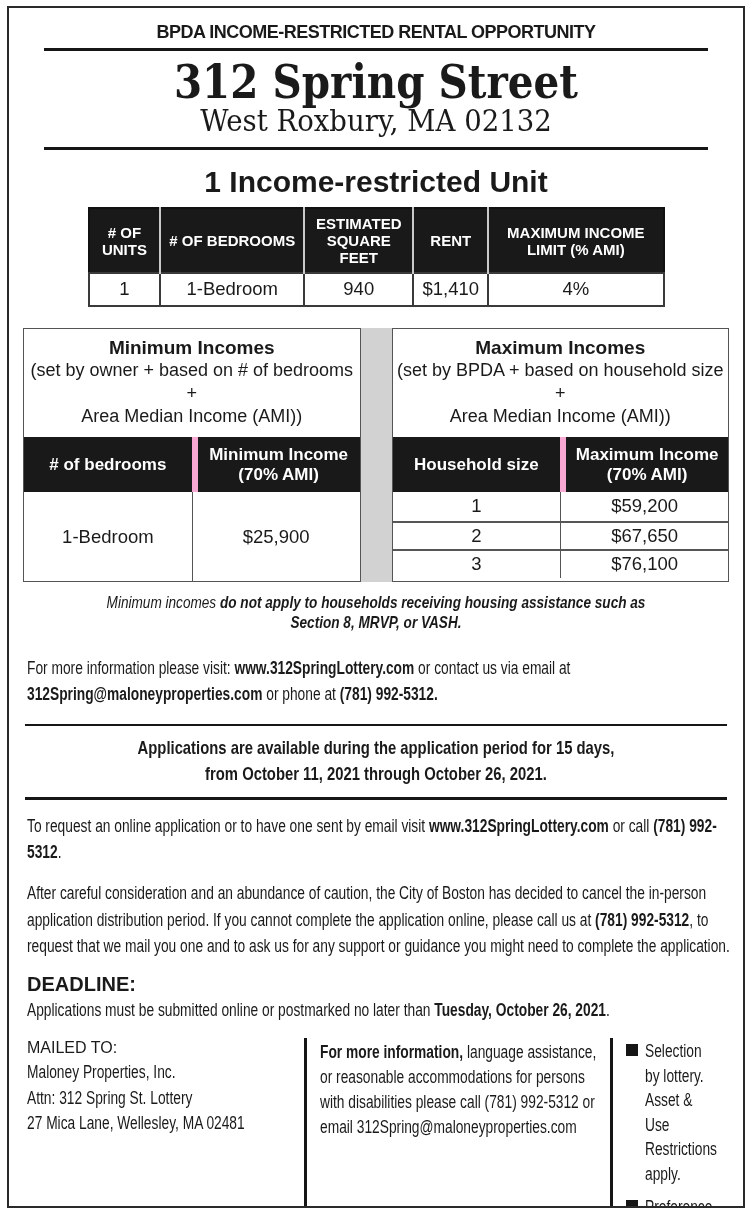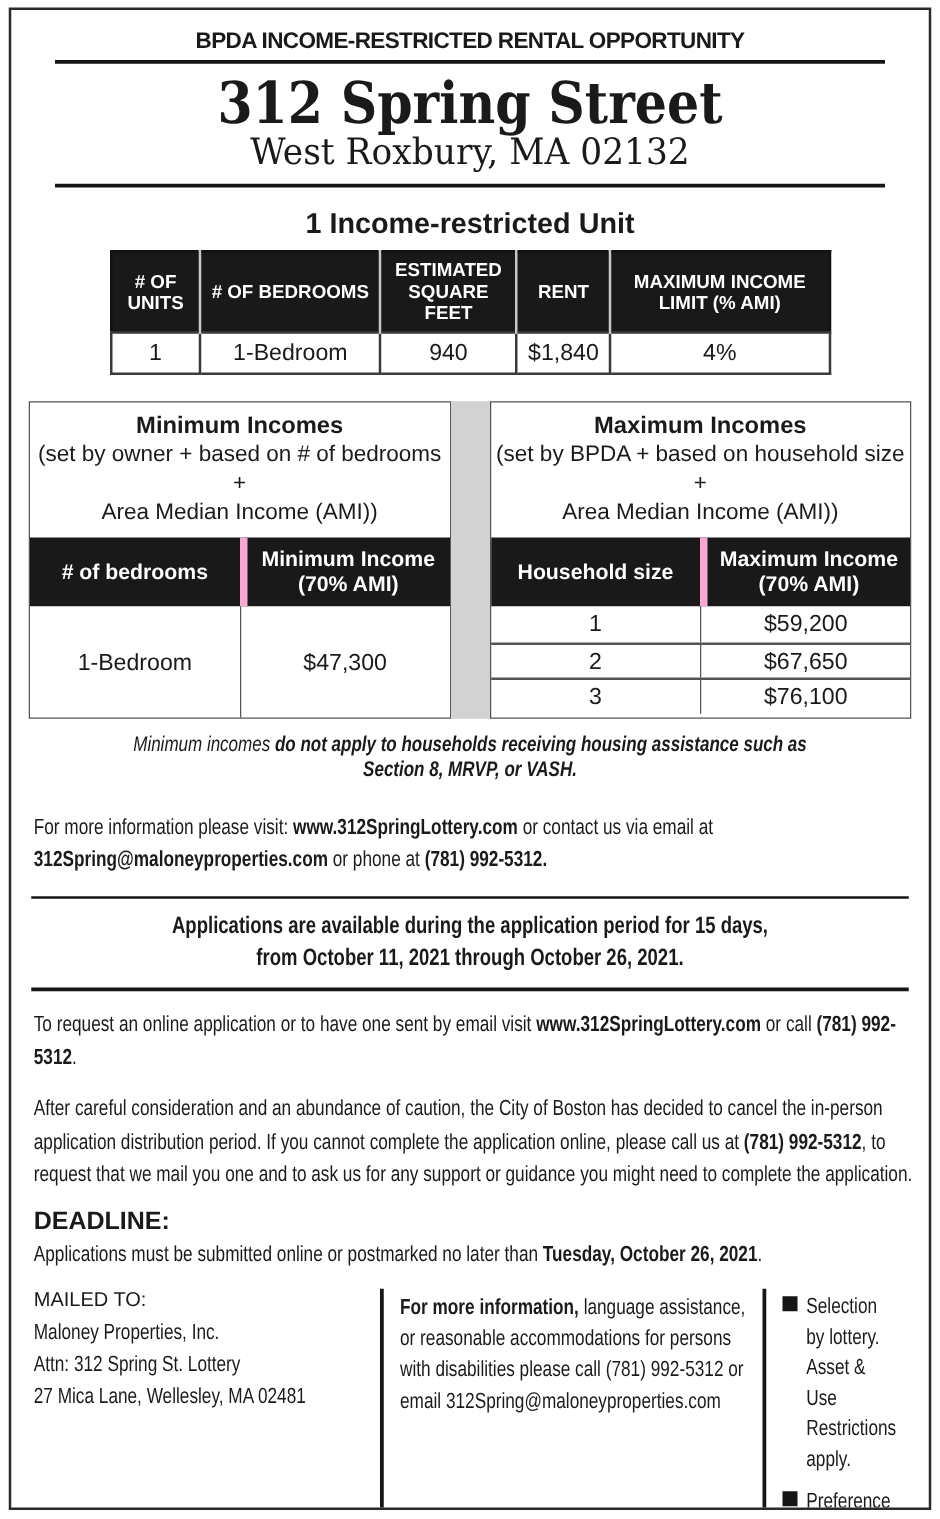--- a/index.html
+++ b/index.html
@@ -12,21 +12,21 @@
   .cx  { width:127%; transform:scaleX(0.787); transform-origin:0 0; }
   .cxc { transform:scaleX(0.8); transform-origin:center top; }
 
   .banner { text-align:center; font-weight:bold; font-size:18px; letter-spacing:-0.5px; margin:4px 20px 0; }
   .rule { height:3px; background:#161616; margin:5px 22px 0; }
 
   .prop-name { font-family:"DejaVu Serif",serif; font-weight:bold; font-size:46px; text-align:center; margin-top:7px; line-height:1.05; transform:scaleX(0.88); transform-origin:center top; }
   .prop-addr { font-family:"DejaVu Serif",serif; font-size:29px; text-align:center; margin-top:0; line-height:1.1; transform:scaleX(0.95); transform-origin:center top; }
   .rule.under-addr { margin-top:9px; }
 
-  .unit-title { text-align:center; font-weight:bold; font-size:23px; margin-top:15px; }
+  .unit-title { text-align:center; font-weight:bold; font-size:30px; margin-top:15px; }
   table.unit { border-collapse:collapse; width:577px; margin:8px auto 0; border:2px solid #111; }
   table.unit th { background:var(--thbg); color:#fff; font-size:15px; line-height:1.14; padding:6px 3px; border-left:2px solid #c9c9c9; }
   table.unit th:first-child { border-left:none; }
   table.unit td { font-size:18.5px; text-align:center; padding:4px 2px 5px; border:2px solid #3a3a3a; }
 
   .income-wrap { display:flex; margin:21px 1px 0; align-items:stretch; }
   .itable { flex:1; border:1.5px solid #555; display:flex; flex-direction:column; background:#fff; }
   .istrip { width:31px; background:var(--gray); }
   .idesc { text-align:center; padding:8px 4px 9px; flex:0 0 auto; min-height:70px; }
   .ititle { font-weight:bold; font-size:19px; }
@@ -91,42 +91,42 @@
       <th># OF UNITS</th>
       <th># OF BEDROOMS</th>
       <th>ESTIMATED SQUARE FEET</th>
       <th>RENT</th>
       <th>MAXIMUM INCOME LIMIT (% AMI)</th>
     </tr>
     <tr>
       <td>1</td>
       <td>1-Bedroom</td>
       <td>940</td>
-      <td>$1,840</td>
+      <td>$1,410</td>
       <td>4%</td>
     </tr>
   </tbody>
     </table>
 
   <div class="income-wrap">
     <div class="itable">
       <div class="idesc">
         <div class="ititle">Minimum Incomes</div>
         <div class="isub">
           <span>(set by owner + based on # of bedrooms +</span><br>
           <span>Area Median Income (AMI))</span>
         </div>
       </div>
       <div class="ihead">
         <div># of bedrooms</div>
         <div>Minimum Income (70% AMI)</div>
       </div>
       <div class="ldata">
         <div>1-Bedroom</div>
-        <div>$47,300</div>
+        <div>$25,900</div>
       </div>
     </div>
     <div class="istrip"></div>
     <div class="itable">
       <div class="idesc">
         <div class="ititle">Maximum Incomes</div>
         <div class="isub">
           <span>(set by BPDA + based on household size +</span><br>
           <span>Area Median Income (AMI))</span>
         </div>

